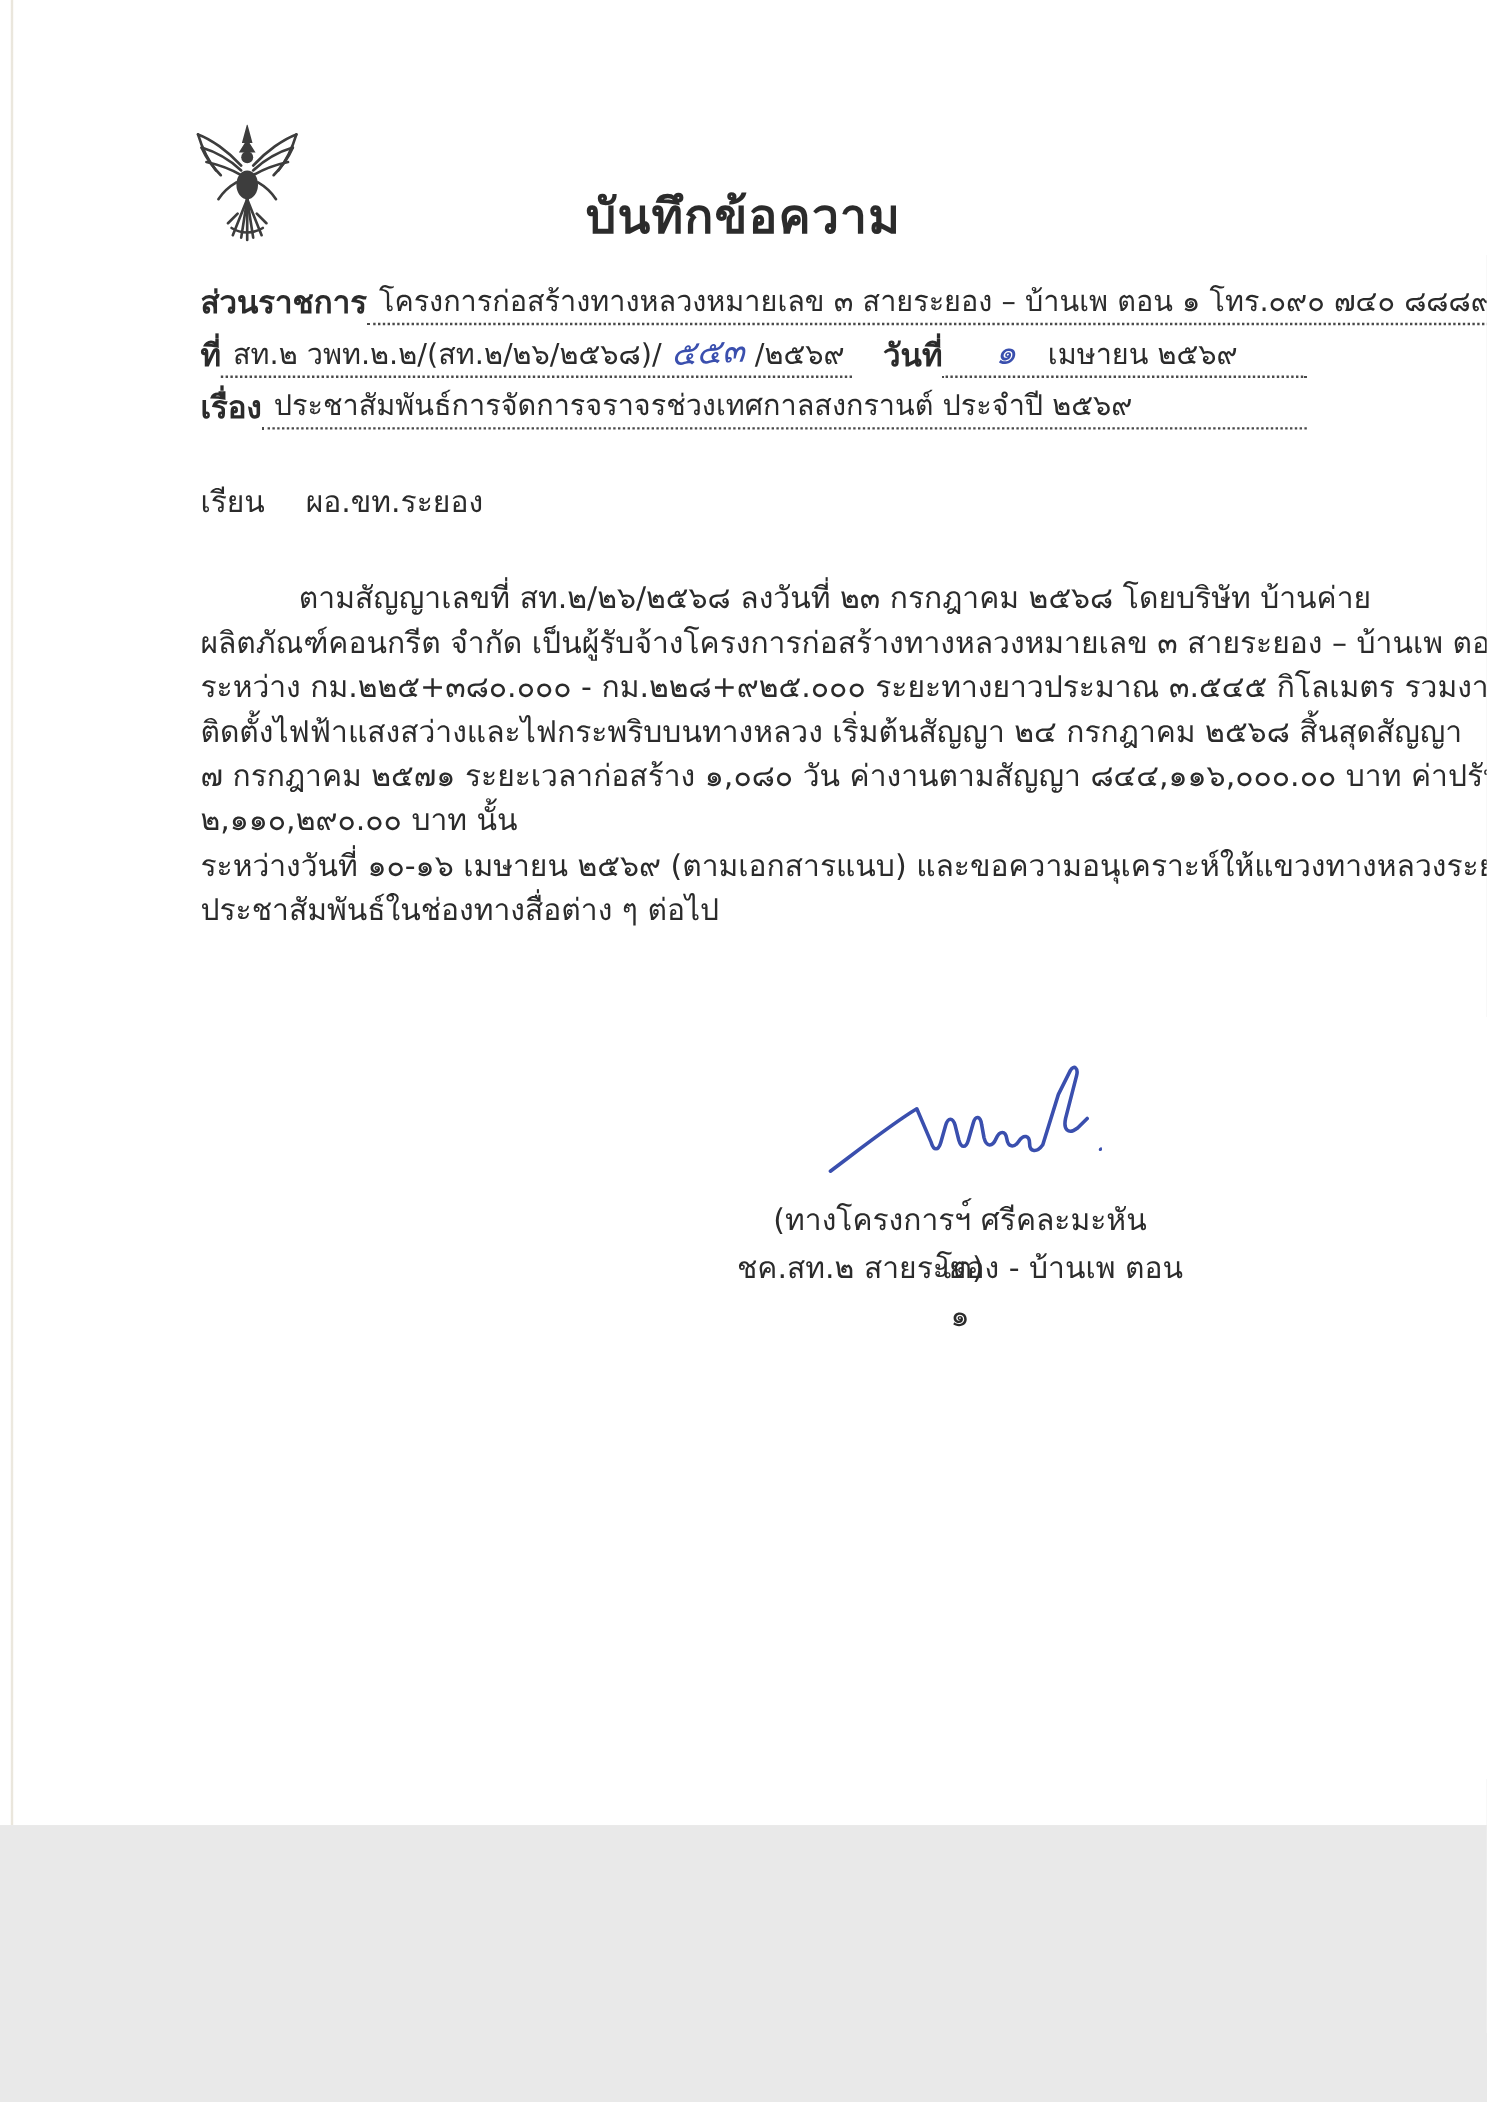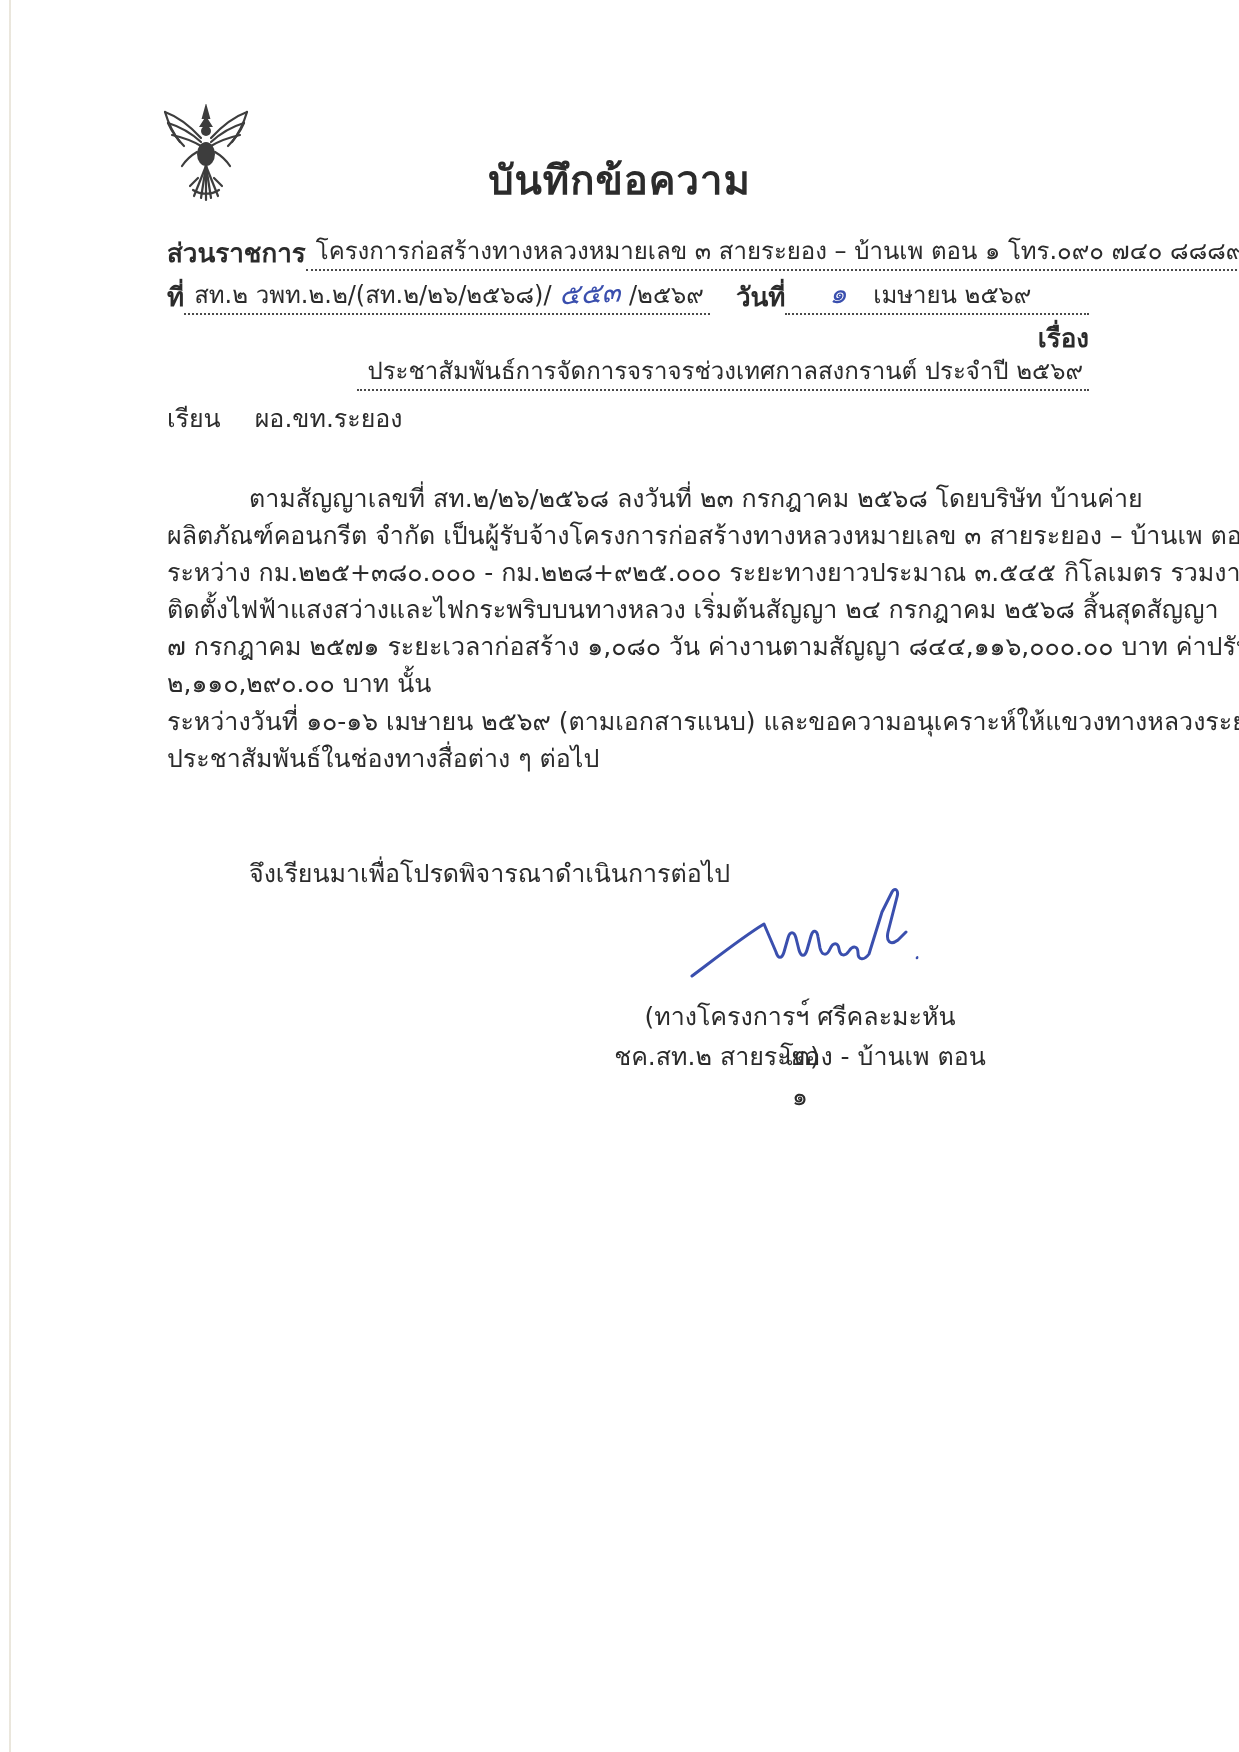--- a/index.html
+++ b/index.html
@@ -1,18 +1,18 @@
 <!DOCTYPE html>
 <html><head>
 <meta charset="utf-8">
 <style>
   html,body{margin:0;padding:0;background:#e9e9e9;}
   .page{
     position:relative;
-    width:1239px;height:1752px;
+    width:1239px;height:1521px;
     margin:0 auto;
     background:#ffffff;
     font-family:"DejaVu Sans","Liberation Sans",sans-serif;
     color:#2b2b2b;
     overflow:hidden;
   }
   .scan-edge{
     position:absolute;left:9px;top:0;width:2px;height:100%;
     background:linear-gradient(#d9d2c0,#e4ddcd 40%,#d9d2c0);
     opacity:.55;
@@ -29,21 +29,21 @@
   }
   .field-label{font-weight:bold;font-size:26px;white-space:nowrap;padding-bottom:3px;}
   .dotted{
     border-bottom:2px dotted #4a4a4a;
     padding:0 6px 3px 10px;
     white-space:nowrap;
   }
   .grow{flex:1;}
   .row-agency{top:236px;}
   .row-ref{top:280px;}
-  .row-subject{top:323px;flex-direction:column;}
+  .row-subject{top:323px;}
   .hand{
     color:#3a4fae;font-size:28px;line-height:26px;
     display:inline-block;transform:rotate(-3deg);
     font-style:italic;padding:0 8px;
   }
   .date-label{margin-left:26px;}
   .day-hand{margin:0 18px 0 26px;}
   .salutation{
     position:absolute;left:167px;top:398px;font-size:25px;
   }
@@ -141,21 +141,20 @@
     <div class="para-line">ติดตั้งไฟฟ้าแสงสว่างและไฟกระพริบบนทางหลวง เริ่มต้นสัญญา ๒๔ กรกฎาคม ๒๕๖๘ สิ้นสุดสัญญา</div>
     <div class="para-line">๗ กรกฎาคม ๒๕๗๑ ระยะเวลาก่อสร้าง ๑,๐๘๐ วัน ค่างานตามสัญญา ๘๔๔,๑๑๖,๐๐๐.๐๐ บาท ค่าปรับวันละ</div>
     <div class="para-line">๒,๑๑๐,๒๙๐.๐๐ บาท  นั้น</div>
   </div>
 
   <div class="paragraph para-2">
     <div class="para-line">ระหว่างวันที่ ๑๐-๑๖ เมษายน ๒๕๖๙ (ตามเอกสารแนบ) และขอความอนุเคราะห์ให้แขวงทางหลวงระยอง</div>
     <div class="para-line">ประชาสัมพันธ์ในช่องทางสื่อต่าง ๆ ต่อไป</div>
   </div>
 
-  <div class="closing">จึงเรียนมาเพื่อโปรดพิจารณาดำเนินการต่อไป</div>
 
   <div class="signature-wrap">
     <svg viewBox="0 0 240 110" width="240" height="110" fill="none" stroke="#3a4fae" stroke-width="3" stroke-linecap="round" stroke-linejoin="round">
       <path d="M6 92 C 30 74, 58 52, 78 40
                L 90 68
                C 92 75, 96 75, 98 68
                L 102 54 C 104 47, 108 47, 110 54
                L 113 66 C 115 73, 119 73, 121 66
                L 125 52 C 127 45, 131 46, 132 53
                L 134 64 C 136 72, 141 72, 144 65

